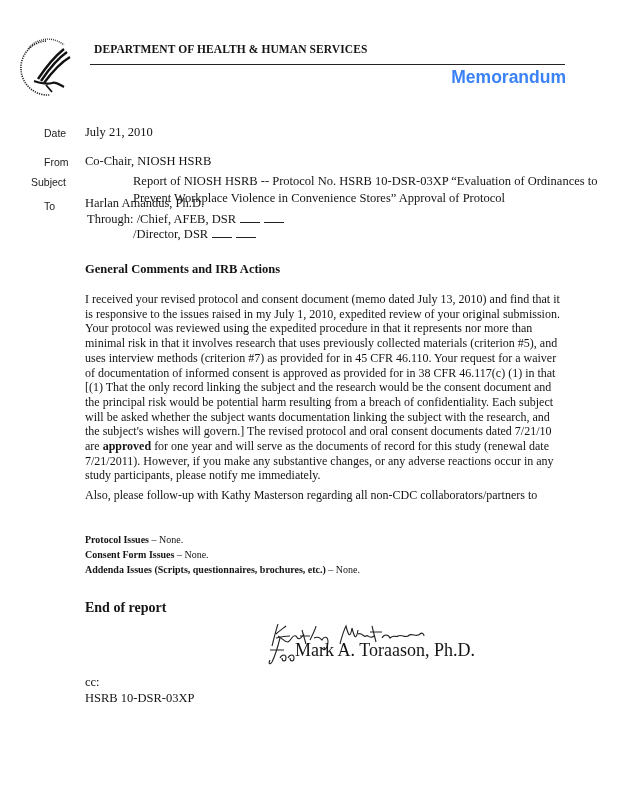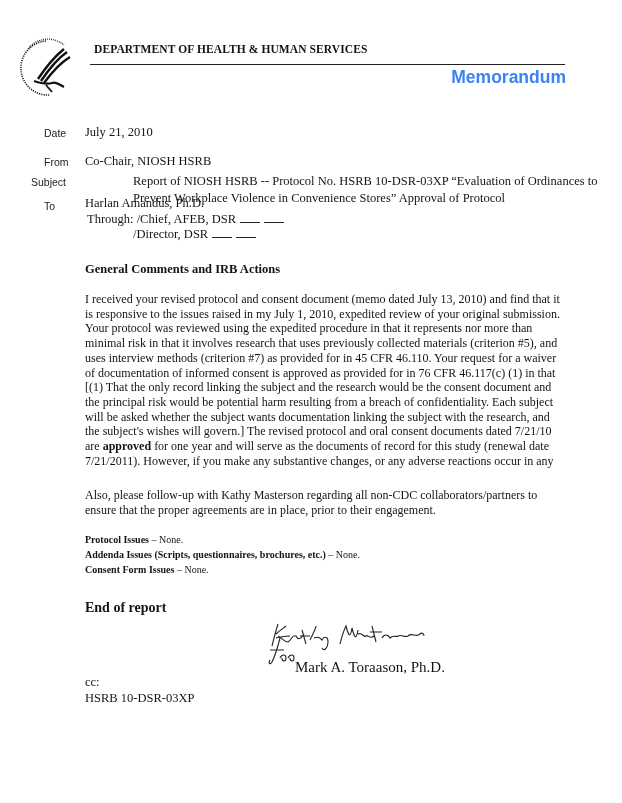--- a/index.html
+++ b/index.html
@@ -122,22 +122,22 @@
     .for-mark {
       position: absolute;
       left: 262px;
       top: 634px;
       width: 36px;
       height: 34px;
     }
     .signer-name {
       position: absolute;
       left: 295px;
-      top: 659px;
-      font-size: 15px;
+      top: 640px;
+      font-size: 18px;
       white-space: nowrap;
     }
     .cc {
       position: absolute;
       left: 85px;
       top: 675px;
       font-size: 12.5px;
       line-height: 15.5px;
     }
   </style>
@@ -179,38 +179,38 @@
 </div>
 
 <div class="section-heading">General Comments and IRB Actions</div>
 
 <div class="body-text" style="top:292px;">
   <span class="line">I received your revised protocol and consent document (memo dated July 13, 2010) and find that it</span>
   <span class="line">is responsive to the issues raised in my July 1, 2010, expedited review of your original submission.</span>
   <span class="line">Your protocol was reviewed using the expedited procedure in that it represents nor more than</span>
   <span class="line">minimal risk in that it involves research that uses previously collected materials (criterion #5), and</span>
   <span class="line">uses interview methods (criterion #7) as provided for in 45 CFR 46.110.  Your request for a waiver</span>
-  <span class="line">of documentation of informed consent is approved as provided for in 76 CFR 46.117(c) (1) in that</span>
+  <span class="line">of documentation of informed consent is approved as provided for in 38 CFR 46.117(c) (1) in that</span>
   <span class="line">[(1) That the only record linking the subject and the research would be the consent document and</span>
   <span class="line">the principal risk would be potential harm resulting from a breach of confidentiality.  Each subject</span>
   <span class="line">will be asked whether the subject wants documentation linking the subject with the research, and</span>
   <span class="line">the subject's wishes will govern.]  The revised protocol and oral consent documents dated 7/21/10</span>
   <span class="line"><span>are </span><b>approved</b><span> for one year and will serve as the documents of record for this study (renewal date</span></span>
   <span class="line">7/21/2011).  However, if you make any substantive changes, or any adverse reactions occur in any</span>
+  <span class="line">study participants, please notify me immediately.</span>
 </div>
 
 <div class="body-text" style="top:488px;">
   <span class="line">Also, please follow-up with Kathy Masterson regarding all non-CDC collaborators/partners to</span>
-  <span class="line">ensure that the proper agreements are in place, prior to their engagement.</span>
 </div>
 
 <div class="issues">
   <div><b>Protocol Issues</b><span> – None.</span></div>
+  <div><b>Consent Form Issues</b><span> – None.</span></div>
   <div><b>Addenda Issues (Scripts, questionnaires, brochures, etc.)</b><span> – None.</span></div>
-  <div><b>Consent Form Issues</b><span> – None.</span></div>
 </div>
 
 <div class="end-report">End of report</div>
 
 <div class="signature">
   <svg viewBox="0 0 180 50" width="180" height="50">
     <path d="M14 30 C16 22 18 14 20 8 M18 18 C22 14 26 12 28 10 M20 20 C24 22 26 26 30 26 C34 24 34 18 38 20 C40 24 42 24 46 18 M44 14 L48 28 M42 20 L52 20 M52 24 C56 16 58 12 58 10 M56 22 C60 20 62 22 64 24 C66 20 70 20 70 26 C70 32 66 36 64 32" fill="none" stroke="#222" stroke-width="1.1"></path>
     <path d="M82 28 C84 20 86 14 88 10 C90 18 92 24 94 12 C96 20 98 26 100 14 M100 18 C104 16 106 22 108 20 C110 18 112 24 116 20 M114 10 L118 26 M112 16 L124 16 M124 22 C126 18 130 18 132 22 C136 18 138 22 140 20 C144 18 146 22 150 20 C154 16 158 22 162 18 C164 16 166 18 166 20" fill="none" stroke="#222" stroke-width="1.1"></path>
   </svg>
 </div>

